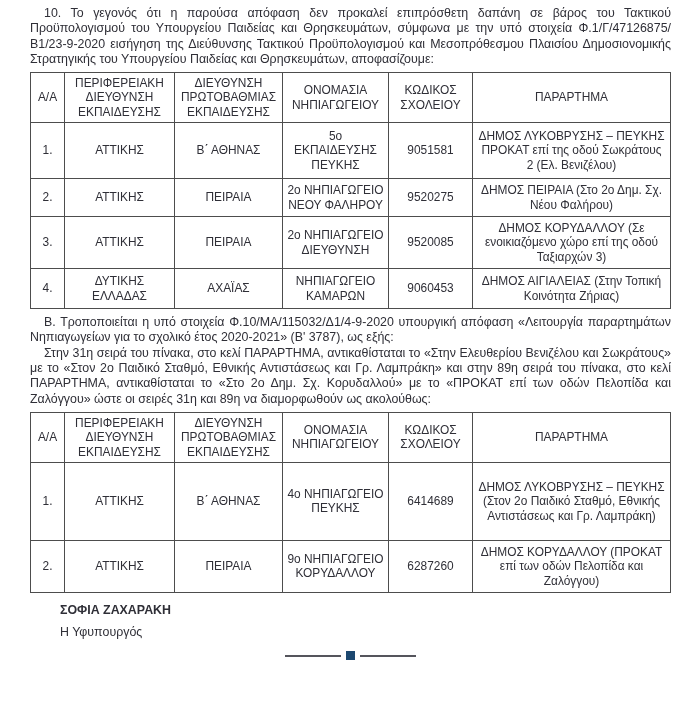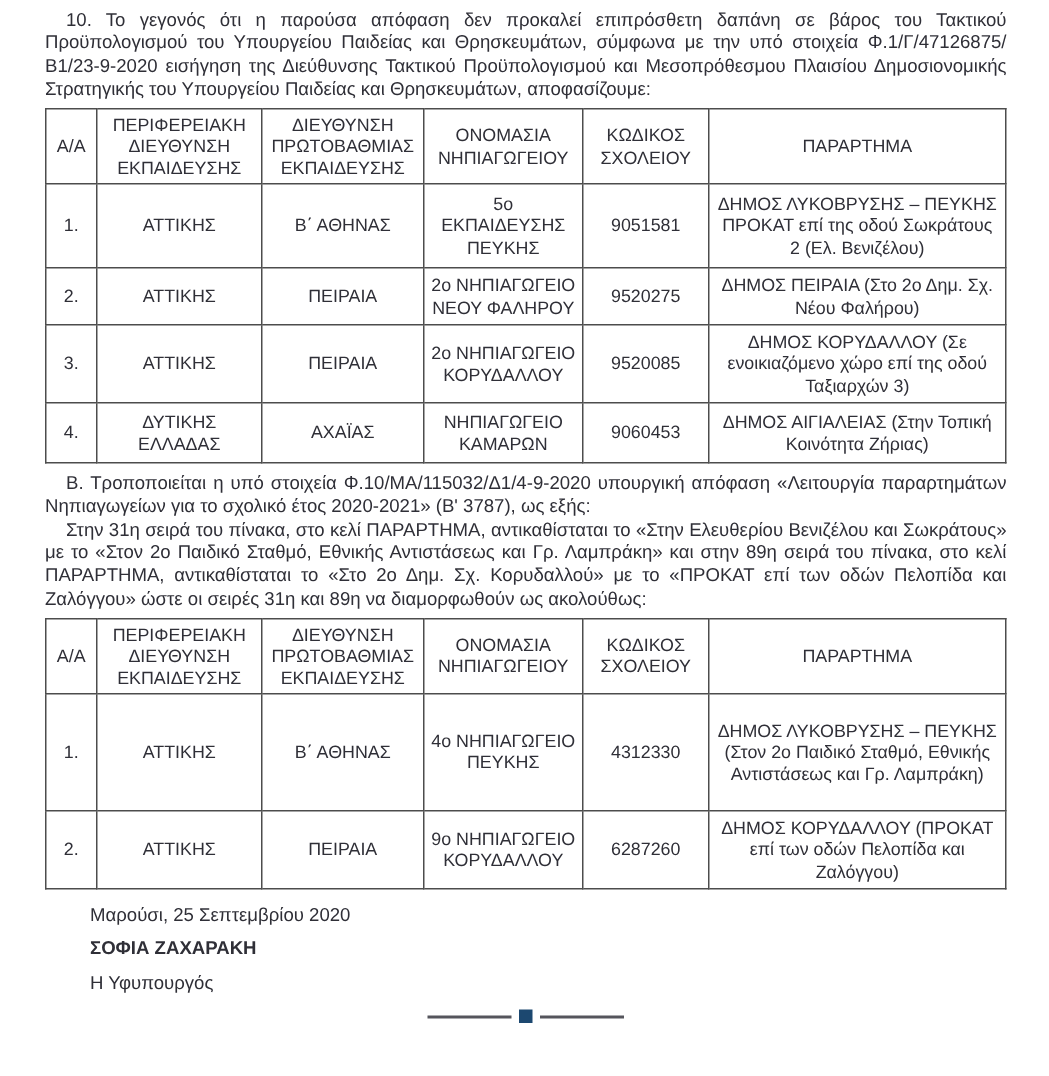--- a/index.html
+++ b/index.html
@@ -91,21 +91,21 @@
         <td>ΑΤΤΙΚΗΣ</td>
         <td>ΠΕΙΡΑΙΑ</td>
         <td>2ο ΝΗΠΙΑΓΩΓΕΙΟ ΝΕΟΥ ΦΑΛΗΡΟΥ</td>
         <td>9520275</td>
         <td>ΔΗΜΟΣ ΠΕΙΡΑΙΑ (Στο 2ο Δημ. Σχ. Νέου Φαλήρου)</td>
       </tr>
       <tr style="height:52px">
         <td>3.</td>
         <td>ΑΤΤΙΚΗΣ</td>
         <td>ΠΕΙΡΑΙΑ</td>
-        <td>2ο ΝΗΠΙΑΓΩΓΕΙΟ ΚΟΡΥΔΑΛΛΟΥ</td>
+        <td>2ο ΝΗΠΙΑΓΩΓΕΙΟ ΔΙΕΥΘΥΝΣΗ</td>
         <td>9520085</td>
         <td>ΔΗΜΟΣ ΚΟΡΥΔΑΛΛΟΥ (Σε ενοικιαζόμενο χώρο επί της οδού Ταξιαρχών 3)</td>
       </tr>
       <tr style="height:40px">
         <td>4.</td>
         <td>ΔΥΤΙΚΗΣ ΕΛΛΑΔΑΣ</td>
         <td>ΑΧΑΪΑΣ</td>
         <td>ΝΗΠΙΑΓΩΓΕΙΟ ΚΑΜΑΡΩΝ</td>
         <td>9060453</td>
         <td>ΔΗΜΟΣ ΑΙΓΙΑΛΕΙΑΣ (Στην Τοπική Κοινότητα Ζήριας)</td>
@@ -132,37 +132,36 @@
         <th>ΔΙΕΥΘΥΝΣΗ ΠΡΩΤΟΒΑΘΜΙΑΣ ΕΚΠΑΙΔΕΥΣΗΣ</th>
         <th>ΟΝΟΜΑΣΙΑ ΝΗΠΙΑΓΩΓΕΙΟΥ</th>
         <th>ΚΩΔΙΚΟΣ ΣΧΟΛΕΙΟΥ</th>
         <th>ΠΑΡΑΡΤΗΜΑ</th>
       </tr>
       <tr style="height:78px">
         <td>1.</td>
         <td>ΑΤΤΙΚΗΣ</td>
         <td>Β΄ ΑΘΗΝΑΣ</td>
         <td>4ο ΝΗΠΙΑΓΩΓΕΙΟ ΠΕΥΚΗΣ</td>
-        <td>4312330</td>
+        <td>6414689</td>
         <td>ΔΗΜΟΣ ΛΥΚΟΒΡΥΣΗΣ – ΠΕΥΚΗΣ (Στον 2ο Παιδικό Σταθμό, Εθνικής Αντιστάσεως και Γρ. Λαμπράκη)</td>
       </tr>
       <tr style="height:52px">
         <td>2.</td>
         <td>ΑΤΤΙΚΗΣ</td>
         <td>ΠΕΙΡΑΙΑ</td>
         <td>9ο ΝΗΠΙΑΓΩΓΕΙΟ ΚΟΡΥΔΑΛΛΟΥ</td>
         <td>6287260</td>
         <td>ΔΗΜΟΣ ΚΟΡΥΔΑΛΛΟΥ (ΠΡΟΚΑΤ επί των οδών Πελοπίδα και Ζαλόγγου)</td>
       </tr>
     </tbody>
   </table>
 
 
   <div class="sig-block">
-    <div class="sig-line">Μαρούσι, 25 Σεπτεμβρίου 2020</div>
     <div class="sig-line sig-name">ΣΟΦΙΑ ΖΑΧΑΡΑΚΗ</div>
     <div class="sig-line">Η Υφυπουργός</div>
   </div>
 
   <div class="divider">
     <span class="bar"></span>
     <span class="sq" style="background: rgb(28, 72, 112);"></span>
     <span class="bar"></span>
   </div>
 

